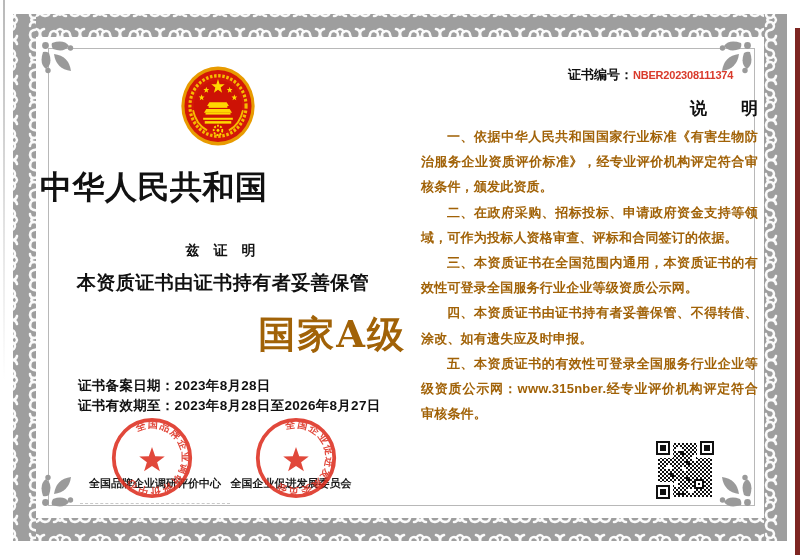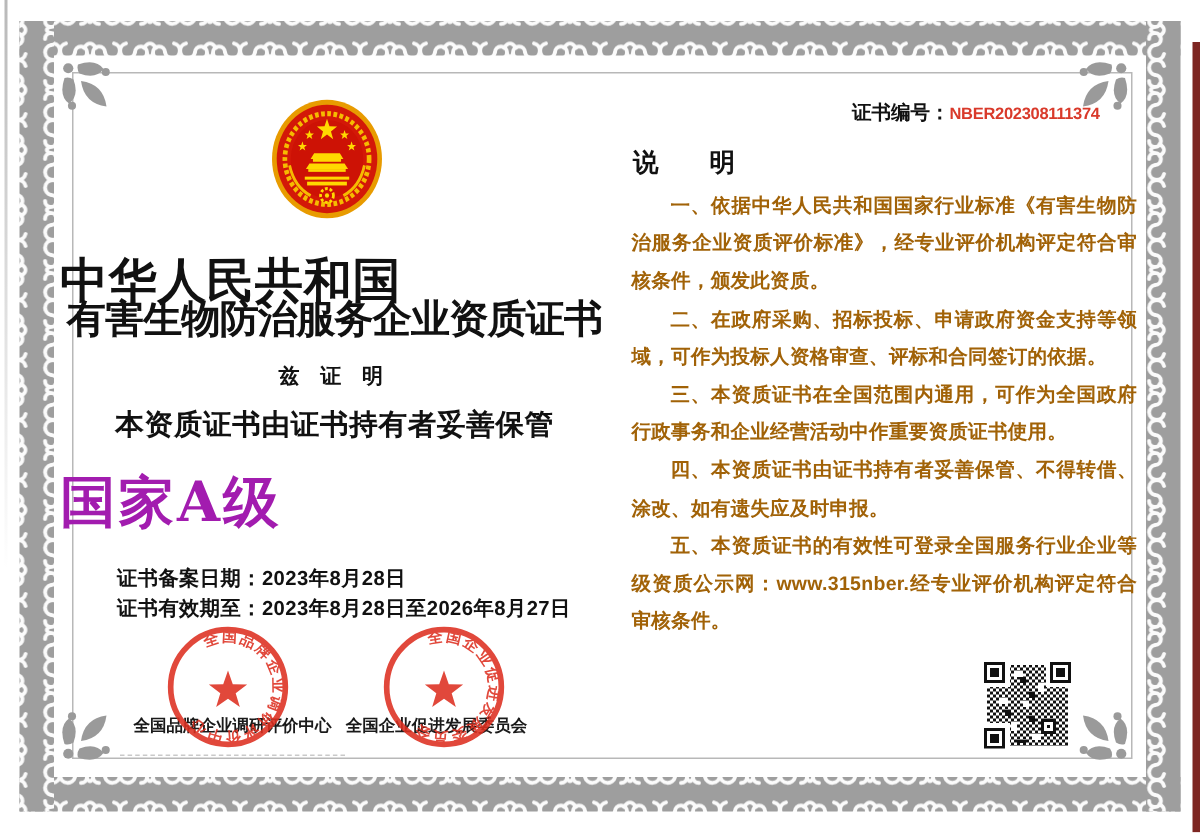--- a/index.html
+++ b/index.html
@@ -19,39 +19,39 @@
   .fl-tr{left:713px;top:40px;transform:scaleX(-1);}
   .fl-bl{left:40px;top:468px;transform:scaleY(-1);}
   .fl-br{left:713px;top:468px;transform:scale(-1,-1);}
   
   .emblem{left:179px;top:64px;width:78px;height:84px;}
   .title1{left:40px;top:166px;width:366px;text-align:left;font-size:32px;font-weight:700;letter-spacing:0.5px;}
   .title2{left:28px;top:195px;width:390px;text-align:center;font-size:26px;font-weight:700;letter-spacing:-0.5px;}
   .certify{left:40px;top:242px;width:366px;text-align:center;font-size:14px;font-weight:700;letter-spacing:5px;}
   .company{left:40px;top:270px;width:366px;text-align:center;font-size:19px;font-weight:700;letter-spacing:0.5px;}
   .grade{
-    left:40px;top:310px;width:366px;text-align:left;
+    left:40px;top:310px;width:366px;text-align:right;
     font-family:"DejaVu Serif","Liberation Serif",serif;
-    font-size:37px;font-weight:700;letter-spacing:2px;color:#a21caf;
+    font-size:37px;font-weight:700;letter-spacing:2px;color:#a16207;
   }
   .date-line{left:78px;font-size:13.5px;font-weight:700;letter-spacing:0.3px;}
   .date1{top:377px;}
   .date2{top:397px;}
   
   .seal{width:84px;height:84px;opacity:0.88;}
   .seal-left{left:110px;top:416px;}
   .seal-right{left:254px;top:416px;}
   .seal-caption{top:476px;width:150px;text-align:center;font-size:11px;font-weight:700;color:#1a1a1a;}
   .cap-left{left:80px;}
   .cap-right{left:216px;}
   .sign-line{left:80px;top:503px;width:150px;border-top:1.5px dashed #c9c9c9;}
   
   .cert-no{left:568px;top:66px;font-size:13px;font-weight:700;white-space:nowrap;}
   .cert-no .red{color:#d93a2b;font-size:11px;letter-spacing:-0.2px;margin-top:30px;}
-  .instr-heading{left:422px;top:97px;width:336px;text-align:left;font-size:17px;font-weight:700;}
+  .instr-heading{left:422px;top:97px;width:336px;text-align:right;font-size:17px;font-weight:700;}
   .instr{left:421px;top:124px;width:337px;font-size:13px;font-weight:700;line-height:25.2px;color:#a16207;}
   .instr p{margin:0;text-align:justify;text-indent:2em;letter-spacing:0.2px;}
   .qr{left:656px;top:441px;width:58px;height:58px;}
   
   .photo-edge{right:0;top:28px;width:5px;height:527px;background:#7d2622;}
   .scan-shadow{left:3px;top:0;width:2px;height:380px;background:linear-gradient(#b9b9b9,rgba(255,255,255,0));}
 </style>
 </head>
 <body>
 
@@ -133,21 +133,20 @@
       <rect x="31" y="64" width="38" height="2.4"></rect>
       <rect x="33" y="68" width="34" height="3"></rect>
       <circle cx="50" cy="79" r="1.8"></circle>
     </g>
     <circle cx="50" cy="79" r="5.5" fill="none" stroke="#ffd800" stroke-width="2.4" stroke-dasharray="2.4 1.6"></circle>
     <path d="M18,55 Q22,72 36,79" fill="none" stroke="#f6bb00" stroke-width="2.4"></path>
     <path d="M82,55 Q78,72 64,79" fill="none" stroke="#f6bb00" stroke-width="2.4"></path>
   </svg>
 
   <div class="abs title1">中华人民共和国</div>
-  <div class="abs title2">有害生物防治服务企业资质证书</div>
   <div class="abs certify">兹 证 明</div>
   <div class="abs company">本资质证书由证书持有者妥善保管</div>
   <div class="abs grade">国家A级</div>
   <div class="abs date-line date1">证书备案日期：2023年8月28日</div>
   <div class="abs date-line date2">证书有效期至：2023年8月28日至2026年8月27日</div>
 
   <div class="abs seal-caption cap-left">全国品牌企业调研评价中心</div>
   <div class="abs seal-caption cap-right">全国企业促进发展委员会</div>
   <div class="abs sign-line"></div>
 
@@ -168,21 +167,21 @@
     </text>
   </svg>
 
   <div class="abs cert-no">
     <span>证书编号：</span><span class="red">NBER202308111374</span>
   </div>
   <div class="abs instr-heading">说　　明</div>
   <div class="abs instr">
     <p>一、依据中华人民共和国国家行业标准《有害生物防治服务企业资质评价标准》，经专业评价机构评定符合审核条件，颁发此资质。</p>
     <p>二、在政府采购、招标投标、申请政府资金支持等领域，可作为投标人资格审查、评标和合同签订的依据。</p>
-    <p>三、本资质证书在全国范围内通用，可作为全国政府行政事务和企业经营活动中作重要资质证书使用。</p>
+    <p>三、本资质证书在全国范围内通用，本资质证书的有效性可登录全国服务行业企业等级资质公示网。</p>
     <p>四、本资质证书由证书持有者妥善保管、不得转借、涂改、如有遗失应及时申报。</p>
     <p>五、本资质证书的有效性可登录全国服务行业企业等级资质公示网：www.315nber.经专业评价机构评定符合审核条件。</p>
   </div>
 
   <svg class="abs qr" viewBox="0 0 29 29" shape-rendering="crispEdges">
     <defs>
       <pattern id="qrm" width="2" height="2" patternUnits="userSpaceOnUse">
         <rect width="2" height="2" fill="#ffffff"></rect>
         <rect width="1" height="1" fill="#111111"></rect>
         <rect x="1" y="1" width="1" height="1" fill="#111111"></rect>

